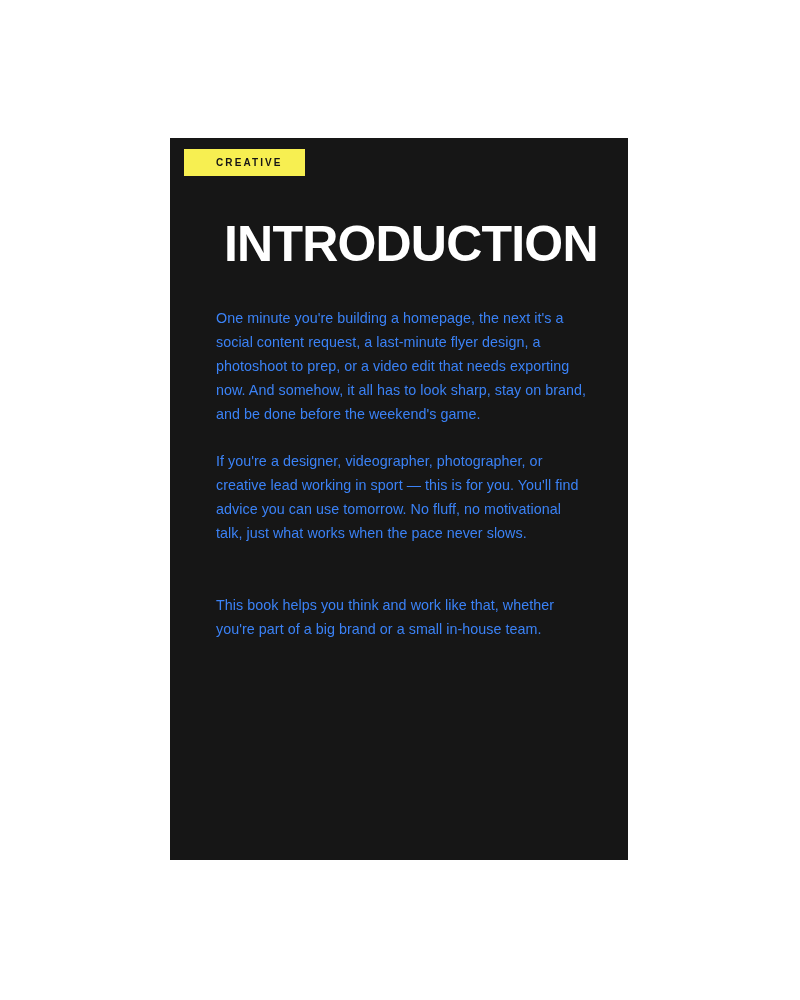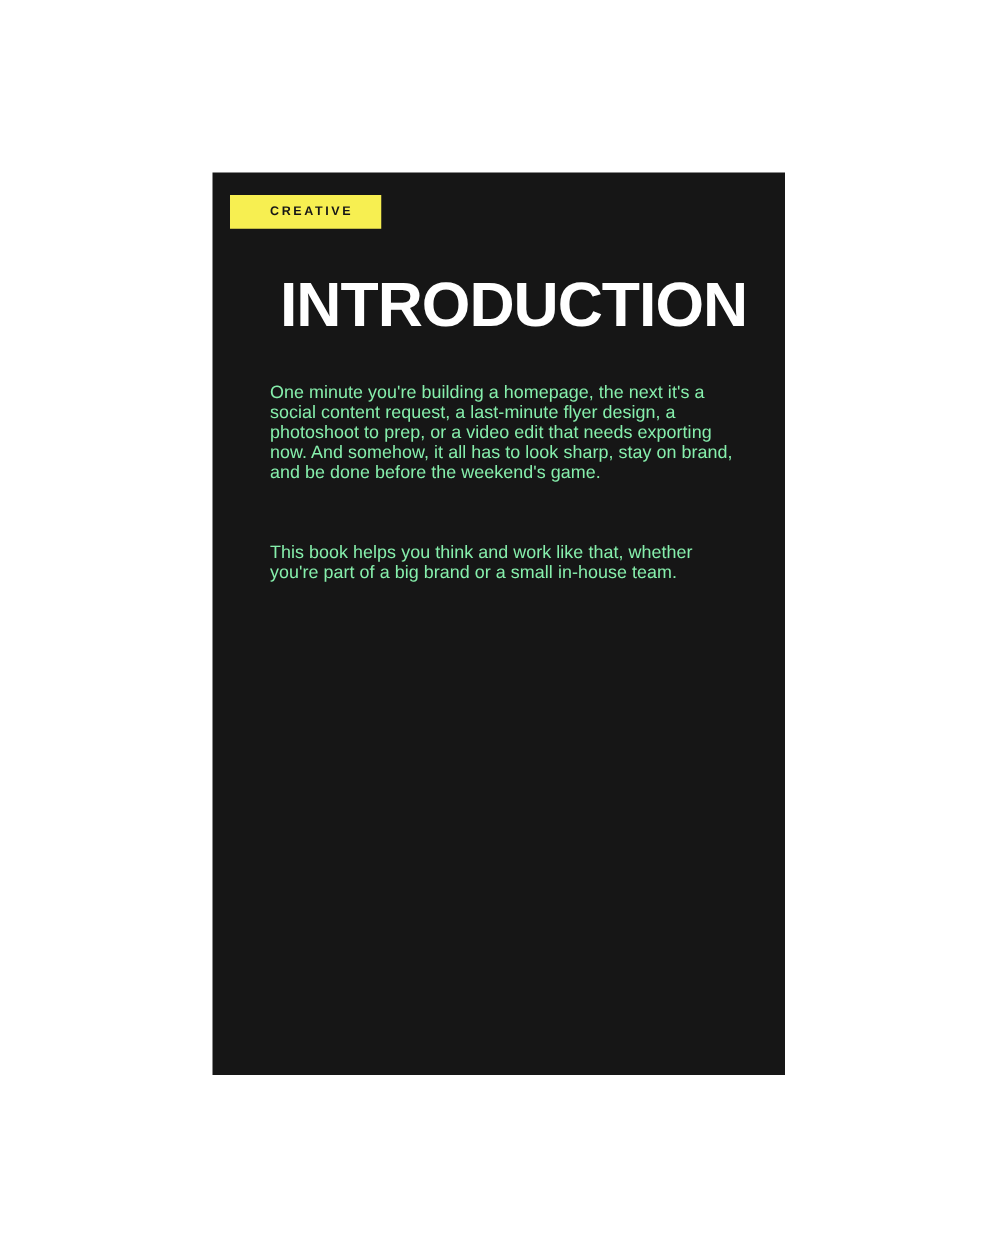--- a/index.html
+++ b/index.html
@@ -26,21 +26,21 @@
     top: 138px;
     width: 458px;
     height: 722px;
     background: #161616;
     overflow: hidden;
   }
 
   .eyebrow-tag {
     position: absolute;
     left: 14px;
-    top: 18px;
+    top: 11px;
     background: #f7ef51;
     color: #161616;
     font-size: 10px;
     font-weight: bold;
     letter-spacing: 2.1px;
     padding: 9px 22px 8px 32px;
     line-height: 1;
     white-space: nowrap;
   }
 
@@ -59,40 +59,41 @@
 
   .body-copy {
     position: absolute;
     left: 46px;
     top: 168px;
     width: 372px;
   }
 
   .body-copy p {
     margin: 0 0 23px 0;
-    color: #86efac;
+    color: #3b82f6;
     font-size: 14.3px;
-    line-height: 16px;
+    line-height: 24px;
     letter-spacing: 0.05px;
   }
 
   .body-copy p:last-child {
     margin-bottom: 0;
     margin-top: 48px;
   }
 </style>
 </head>
 <body>
 
 <div id="page-root">
   <div class="page-card">
 
     <div class="eyebrow-tag">CREATIVE</div>
 
     <h1 class="page-title">INTRODUCTION</h1>
 
     <div class="body-copy">
       <p>One minute you're building a homepage, the next it's a social content request, a last-minute flyer design, a photoshoot to prep, or a video edit that needs exporting now. And somehow, it all has to look sharp, stay on brand, and be done before the weekend's game.</p>
+      <p>If you're a designer, videographer, photographer, or creative lead working in sport — this is for you. You'll find advice you can use tomorrow. No fluff, no motivational talk, just what works when the pace never slows.</p>
       <p>This book helps you think and work like that, whether you're part of a big brand or a small in-house team.</p>
     </div>
 
   </div>
 </div>
 
 </body></html>

